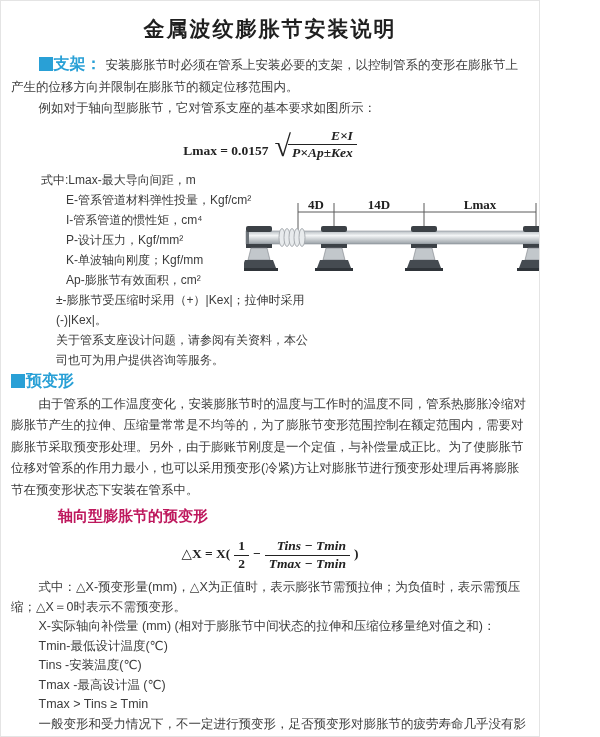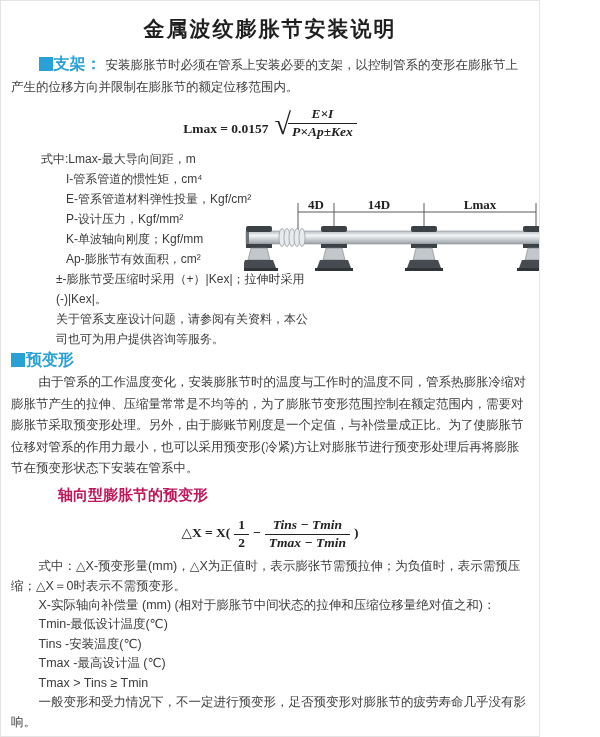--- a/index.html
+++ b/index.html
@@ -24,21 +24,21 @@
   .sub-head{color:#be185d;font-size:15px;font-weight:bold;margin:6px 0 12px;}
   .sub-head.axial{padding-left:47px;}
   .sub-head.lateral{padding-left:25px;margin-top:4px;}
 
   
   .formula{
     text-align:center;font-family:"Liberation Serif","DejaVu Serif",serif;
     font-weight:bold;color:#222;font-size:13.5px;margin:6px 0 4px;
   }
   .formula .var{font-style:italic;}
-  .frac{display:inline-flex;flex-direction:column;vertical-align:middle;text-align:center;line-height:1.25;}
+  .frac{display:inline-flex;flex-direction:column;vertical-align:middle;text-align:right;line-height:1.25;}
   .frac .num{padding:0 4px;border-bottom:1.2px solid #222;}
   .frac .den{padding:0 4px;}
   .sqrt{display:inline-flex;align-items:center;margin-left:6px;}
   .radsign{font-size:30px;font-weight:normal;line-height:1;margin-right:-3px;transform:translateY(1px);}
   .f2 .frac, .f3 .frac{margin:0 4px;}
   .f1{margin-top:8px;margin-bottom:8px;}
 
   
   .defs{margin:2px 0 0 30px;width:270px;}
   .defs p{margin:0;font-size:12px;line-height:20px;}
@@ -57,35 +57,36 @@
 <body>
 
 <div class="page">
   <div class="inner">
 
     <h1 class="title">金属波纹膨胀节安装说明</h1>
 
     <p class="body ti">
       <span class="sq"></span><span class="sec-h">支架：</span><span>安装膨胀节时必须在管系上安装必要的支架，以控制管系的变形在膨胀节上产生的位移方向并限制在膨胀节的额定位移范围内。</span>
     </p>
+    <p class="body ti">例如对于轴向型膨胀节，它对管系支座的基本要求如图所示：</p>
 
     <div class="formula f1">
       <span>Lmax = 0.0157</span><span class="sqrt">
           <span class="radsign">√</span>
           <span class="frac var">
             <span class="num">E×I</span>
             <span class="den">P×Ap±Kex</span>
           </span>
         </span>
     </div>
 
     <div class="defs">
         <p class="def-line">式中:Lmax-最大导向间距，m</p>
+        <p class="def-line ind">E-管系管道材料弹性投量，Kgf/cm²</p>
         <p class="def-line ind">I-管系管道的惯性矩，cm⁴</p>
-        <p class="def-line ind">E-管系管道材料弹性投量，Kgf/cm²</p>
         <p class="def-line ind">P-设计压力，Kgf/mm²</p>
         <p class="def-line ind">K-单波轴向刚度；Kgf/mm</p>
         <p class="def-line ind">Ap-膨胀节有效面积，cm²</p>
         <p class="def-line ind2">±-膨胀节受压缩时采用（+）|Kex|；拉伸时采用(-)|Kex|。</p>
         <p class="def-line ind2">关于管系支座设计问题，请参阅有关资料，本公司也可为用户提供咨询等服务。</p>
       </div>
 
     <p class="body sec-head">
       <span class="sq"></span><span class="sec-h">预变形</span>
     </p>

